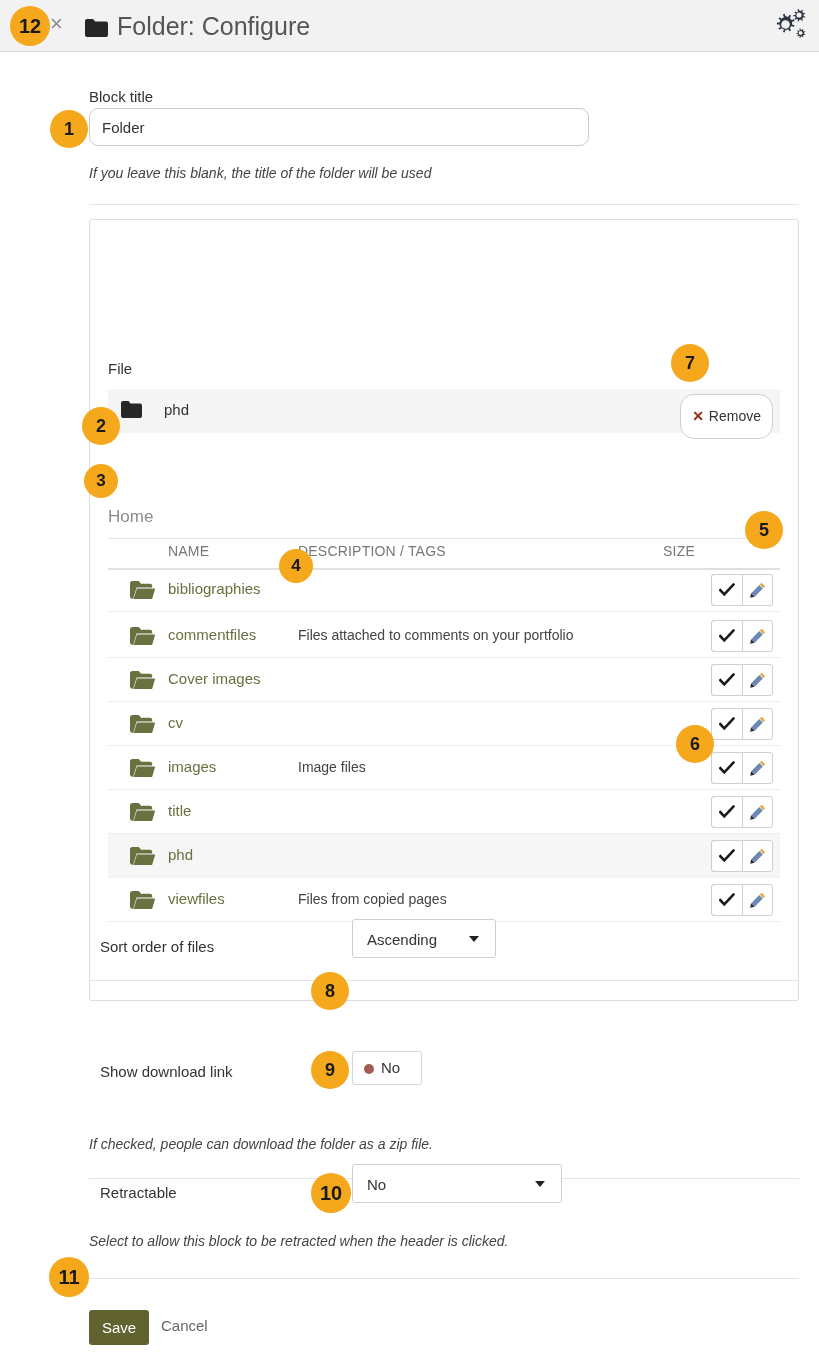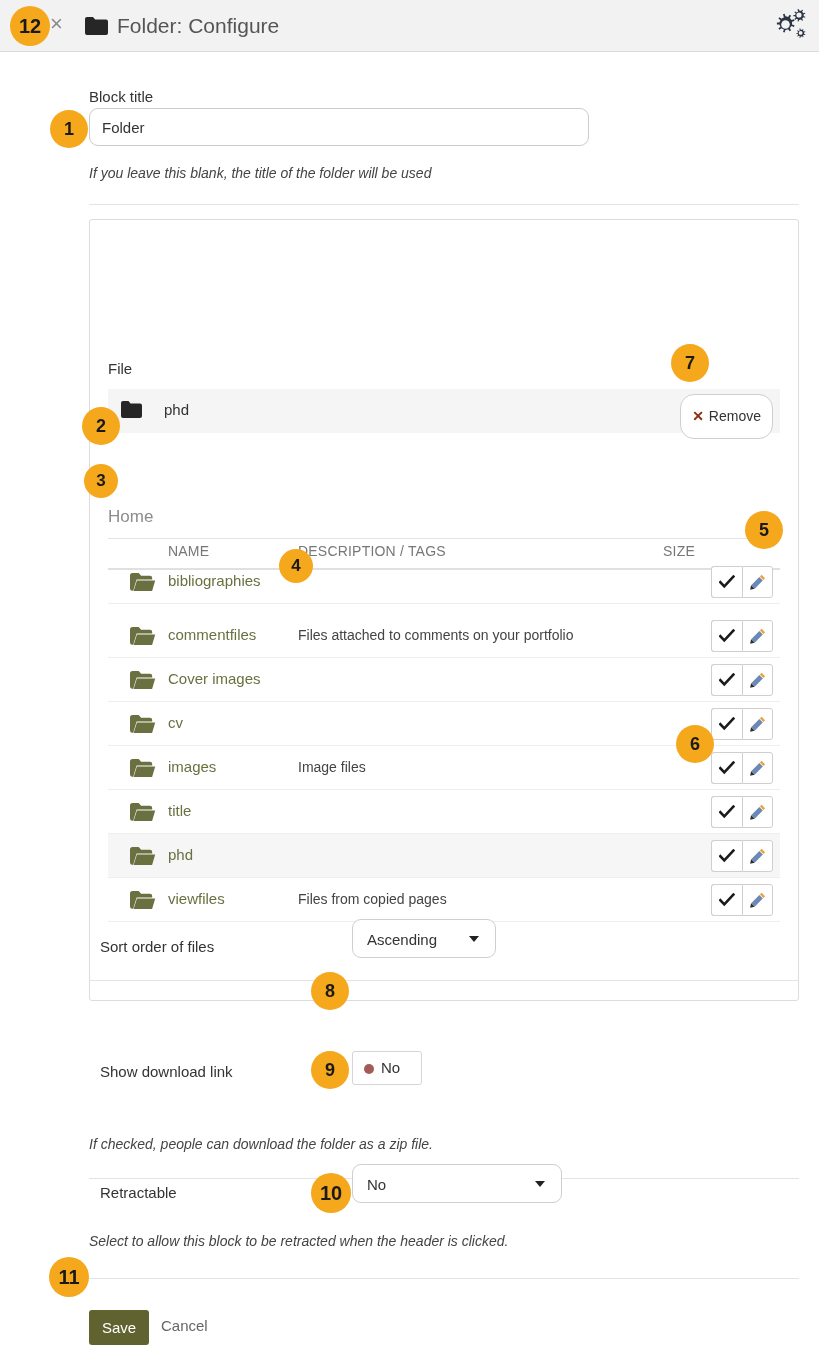--- a/index.html
+++ b/index.html
@@ -17,21 +17,21 @@
     background:#f2f2f2;border-bottom:1px solid #dcdcdc;
     box-sizing:border-box;
   }
   .close-x{
     position:absolute;left:50px;top:13px;
     font-size:22px;line-height:22px;color:#8b8b8b;
     cursor:pointer;font-family:"Liberation Sans",sans-serif;
   }
   .hdr-title{
     position:absolute;left:85px;top:9px;
-    font-size:21px;line-height:34px;color:#555555;
+    font-size:25px;line-height:34px;color:#555555;
     white-space:nowrap;
   }
   .hdr-folder-ico{
     display:inline-block;vertical-align:-2px;margin-right:9px;
   }
   .cogs{
     position:absolute;right:13px;top:7px;
   }
   
   .content{
@@ -133,21 +133,21 @@
   .actbtn{
     width:31px;height:32px;border:1px solid #cfcfcf;background:#fff;
     display:flex;align-items:center;justify-content:center;cursor:pointer;
     box-sizing:border-box;
   }
   .actbtn.left{border-radius:3px 0 0 3px;border-right:0;}
   .actbtn.right{border-radius:0 3px 3px 0;}
   
   .set-label{position:absolute;left:89px;font-size:15px;color:#333;padding-left:11px;}
   .sel-box{
-    position:absolute;border:1px solid #cfcfcf;border-radius:9px;background:#fff;
+    position:absolute;border:1px solid #cfcfcf;border-radius:3px;background:#fff;
     box-sizing:border-box;font-size:15px;color:#333;
     font-family:"Liberation Sans",sans-serif;cursor:pointer;
   }
   .sel-txt{position:absolute;left:14px;top:50%;transform:translateY(-50%);}
   .caret{
     position:absolute;top:50%;transform:translateY(-50%);
     width:0;height:0;border-left:5px solid transparent;border-right:5px solid transparent;
     border-top:6px solid #222;
   }
   .toggle-btn{
@@ -233,21 +233,21 @@
     <div class="crumb">Home</div>
     <div class="hr" id="hr-crumb"></div>
 
     <div class="ftable">
       <div class="thead">
         <div class="th th-name">NAME</div>
         <div class="th th-desc">DESCRIPTION / TAGS</div>
         <div class="th th-size">SIZE</div>
       </div>
       <div id="rows-host">
-          <div class="frow" style="top: 21px; text-align: center;">
+          <div class="frow" style="top: 29px; text-align: center;">
             <span class="fico-open"><svg width="26" height="19" viewBox="0 0 26 19">
                 <path d="M0 2.5A2.5 2.5 0 012.5 0h6.2l2.4 2.8H20a2.2 2.2 0 012.2 2.2v1.4H6.6L3.2 17.8H2.2A2.2 2.2 0 010 15.6z" fill="#6b7040"></path>
                 <path d="M6.9 7.6h18.3L22.1 18H3.6z" fill="#6b7040"></path>
               </svg></span>
             <span class="fn">bibliographies</span>
             <span class="fd"></span>
             <span class="actgrp">
               <span class="actbtn left">
                 <svg width="16" height="14" viewBox="0 0 16 14">
                   <path d="M1.3 7.2l4 4.2L14.4 1.6" stroke="#1b1b1b" stroke-width="2.6" fill="none" stroke-linecap="square"></path>

